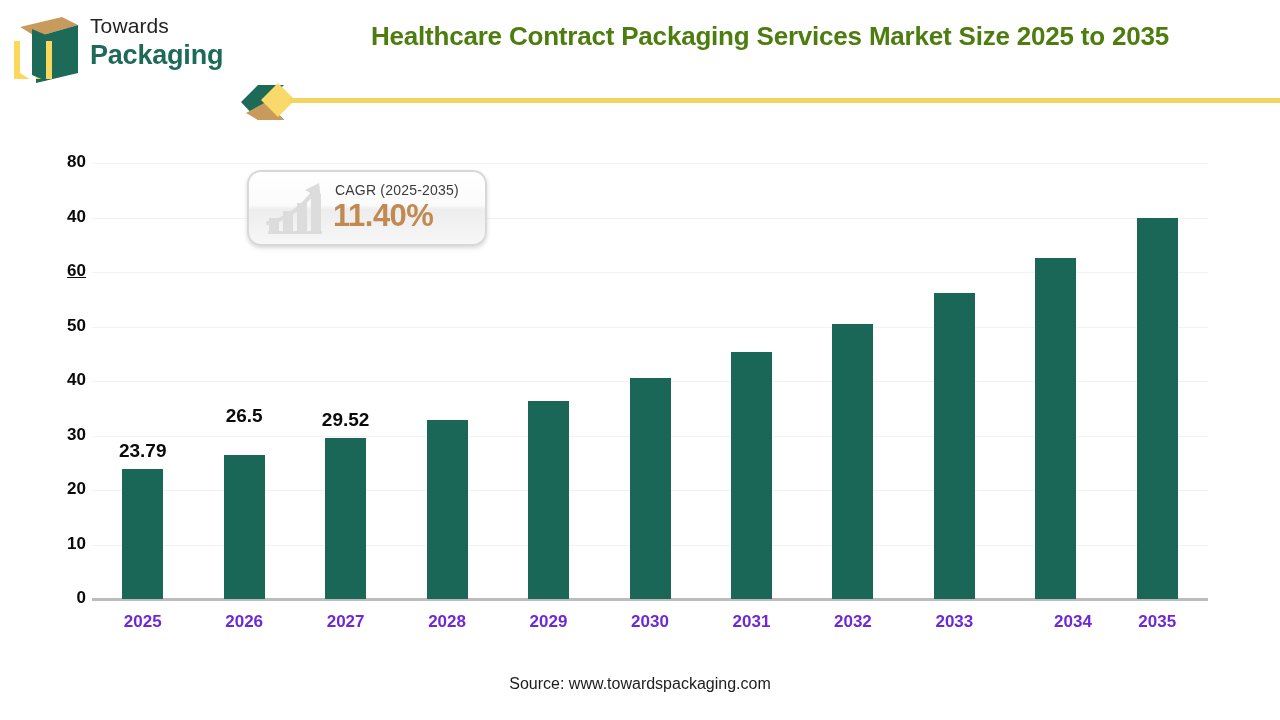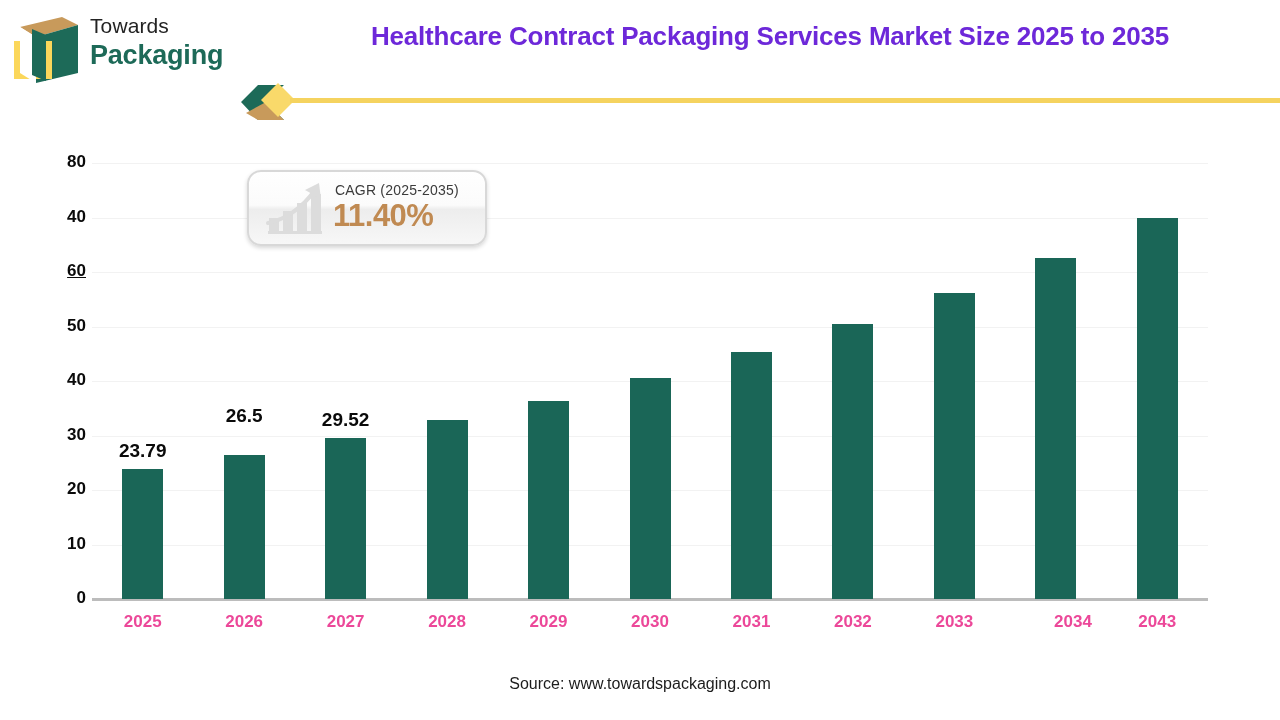--- a/index.html
+++ b/index.html
@@ -58,21 +58,21 @@
   }
 
   #chart-title {
     position: absolute;
     left: 280px;
     top: 16px;
     width: 980px;
     text-align: center;
     font-size: 26px;
     font-weight: bold;
-    color: #6d28d9;
+    color: #4d7c0f;
     line-height: 41px;
     letter-spacing: -0.2px;
   }
 
   
   #divider {
     position: absolute;
     left: 240px;
     top: 83px;
     width: 1040px;
@@ -135,21 +135,21 @@
     font-weight: bold;
     color: #0a0a0a;
   }
   .xtick {
     position: absolute;
     top: 612px;
     width: 100px;
     text-align: center;
     font-size: 17px;
     font-weight: bold;
-    color: #ec4899;
+    color: #6d28d9;
   }
   .bar {
     position: absolute;
     width: 41px;
     background: #1a6657;
   }
   .bar-label {
     position: absolute;
     width: 110px;
     text-align: center;
@@ -282,21 +282,21 @@
       <div class="xtick" style="left: 92.7273px;">2025</div>
       <div class="xtick" style="left: 194.182px;">2026</div>
       <div class="xtick" style="left: 295.636px;">2027</div>
       <div class="xtick" style="left: 397.091px;">2028</div>
       <div class="xtick" style="left: 498.545px;">2029</div>
       <div class="xtick" style="left: 600px;">2030</div>
       <div class="xtick" style="left: 701.455px;">2031</div>
       <div class="xtick" style="left: 802.909px;">2032</div>
       <div class="xtick" style="left: 904.364px;">2033</div>
       <div class="xtick" style="left: 1023px;">2034</div>
-      <div class="xtick" style="left: 1107.27px;">2043</div>
+      <div class="xtick" style="left: 1107.27px;">2035</div>
     </div>
 </div>
 
 <div id="cagr-badge">
   <svg id="cagr-icon" viewBox="0 0 68 56">
     <rect x="5" y="51" width="54" height="3" fill="#dcdcdc"></rect>
     <rect x="6" y="38" width="10" height="13" fill="#dcdcdc"></rect>
     <rect x="20" y="31" width="10" height="20" fill="#dcdcdc"></rect>
     <rect x="34" y="23" width="10" height="28" fill="#dcdcdc"></rect>
     <rect x="48" y="14" width="10" height="37" fill="#dcdcdc"></rect>

